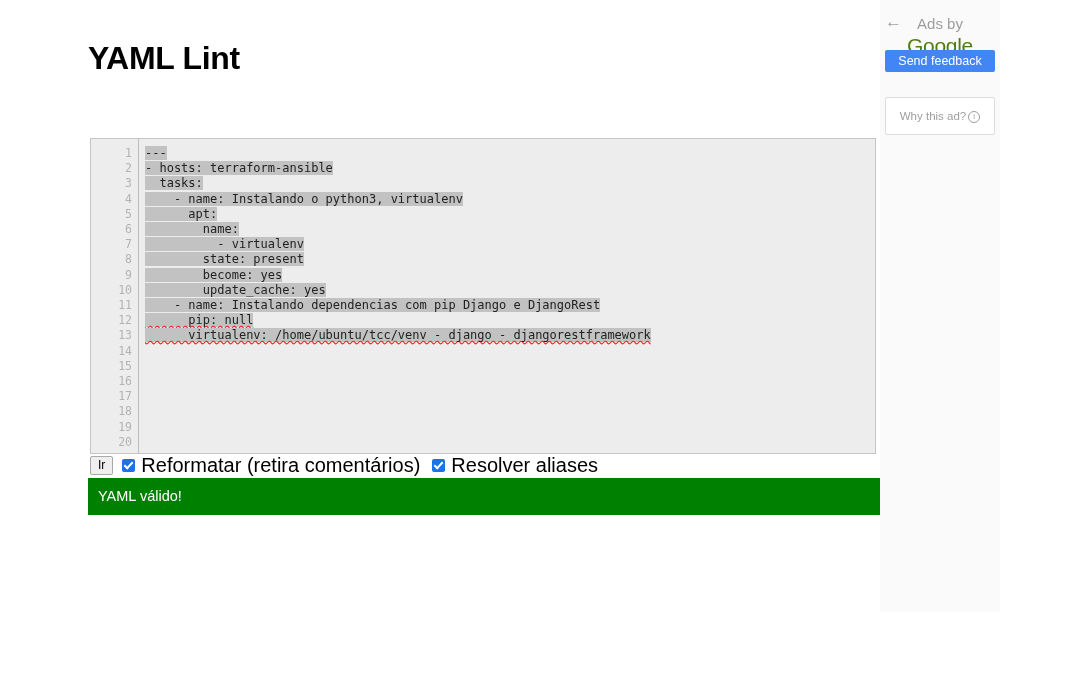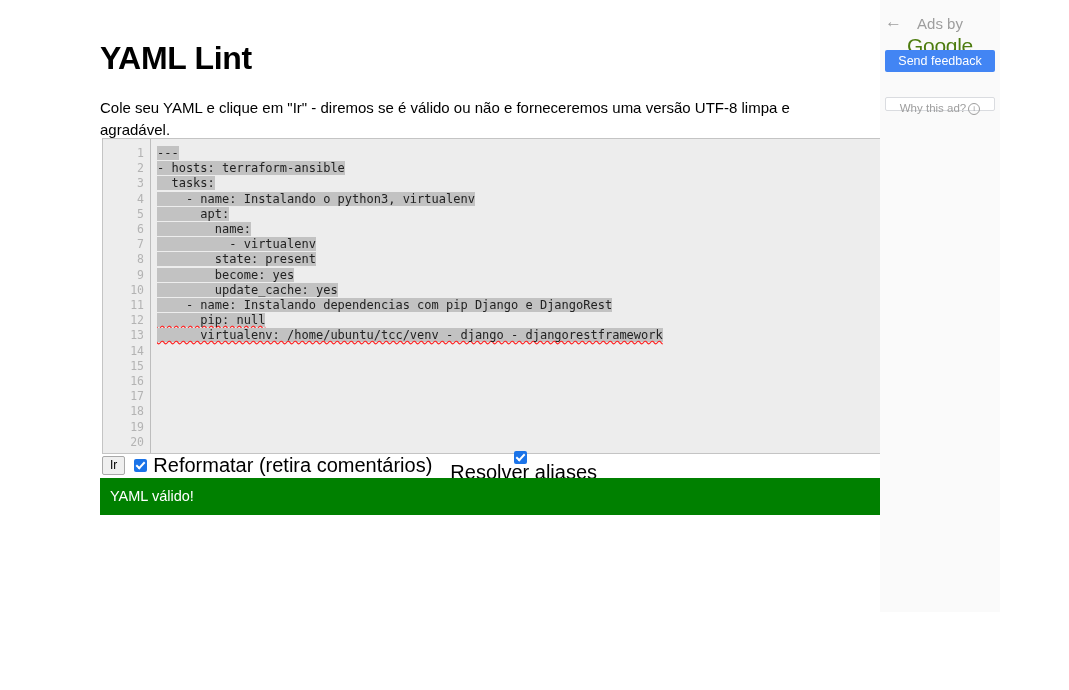--- a/index.html
+++ b/index.html
@@ -12,21 +12,21 @@
     height: 690px;
     position: relative;
     overflow: hidden;
     font-family: "Liberation Sans", sans-serif;
     color: #000000;
   }
 
   
   #page {
     position: absolute;
-    left: 12px;
+    left: 0;
     top: 0;
     width: 880px;
     height: 532px;
   }
 
   #page-title {
     position: absolute;
     left: 88px;
     top: 18px;
     font-size: 32px;
@@ -117,21 +117,21 @@
     border: 1px solid #a9a9a9;
     border-radius: 2px;
     color: #000;
     cursor: pointer;
   }
   .check-group {
     display: flex;
     align-items: center;
     margin-left: 9px;
   }
-  .check-group.second { margin-left: 12px; flex-direction: column; }
+  .check-group.second { margin-left: 12px; }
   .cbox {
     width: 13px;
     height: 13px;
     background: #1a73e8;
     border-radius: 2px;
     position: relative;
     flex: 0 0 13px;
     cursor: pointer;
   }
   .cbox::after {
@@ -227,21 +227,21 @@
     line-height: 22px;
     text-align: center;
     cursor: pointer;
     padding: 0;
   }
   #why-this-ad-button {
     position: absolute;
     left: 5px;
     top: 97px;
     width: 110px;
-    height: 14px;
+    height: 38px;
     background: #ffffff;
     border: 1px solid #dadce0;
     border-radius: 2px;
     color: #9e9e9e;
     font-family: "Liberation Sans", sans-serif;
     font-size: 11.5px;
     line-height: 20px;
     text-align: center;
     cursor: pointer;
     padding: 0;
@@ -262,21 +262,20 @@
     margin-left: 2px;
   }
 </style>
 </head>
 <body>
 
 <div id="page">
 
   <h1 id="page-title">YAML Lint</h1>
 
-  <p id="intro">Cole seu YAML e clique em "Ir" - diremos se é válido ou não e forneceremos uma versão UTF-8 limpa e agradável.</p>
 
   <div id="editor">
     <div id="gutter">
         <span class="gutter-num">1</span>
         <span class="gutter-num">2</span>
         <span class="gutter-num">3</span>
         <span class="gutter-num">4</span>
         <span class="gutter-num">5</span>
         <span class="gutter-num">6</span>
         <span class="gutter-num">7</span>

